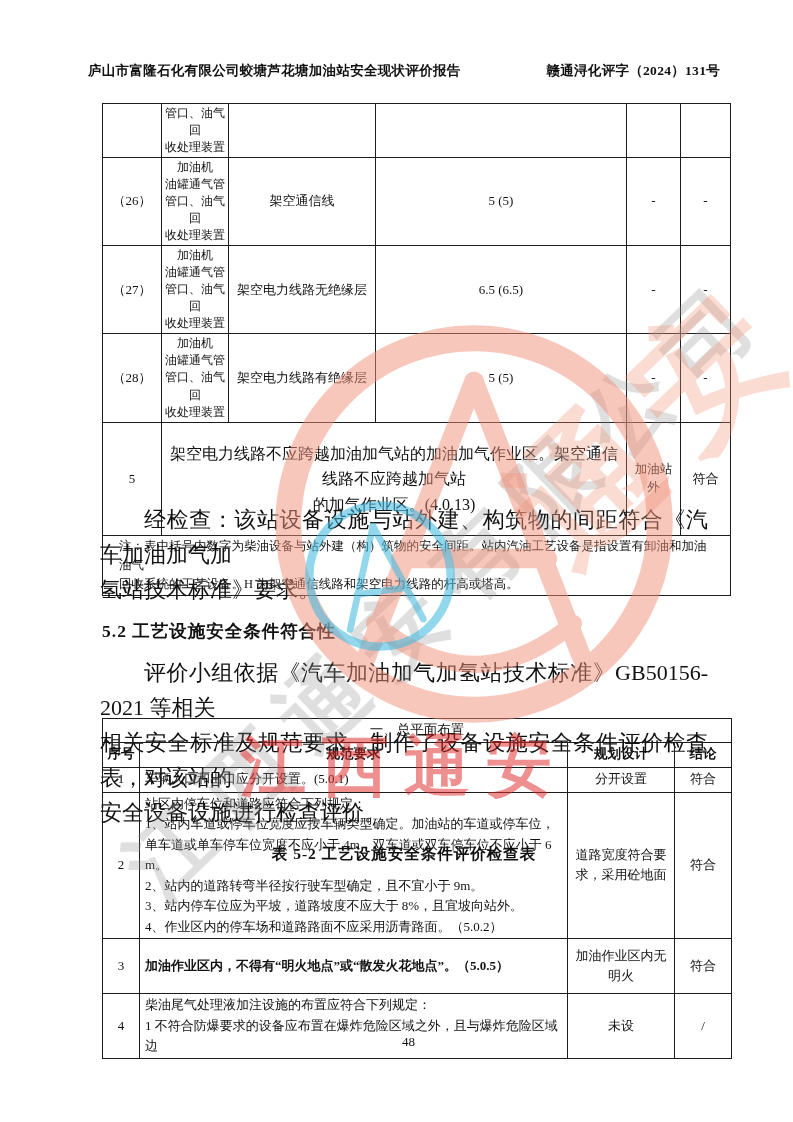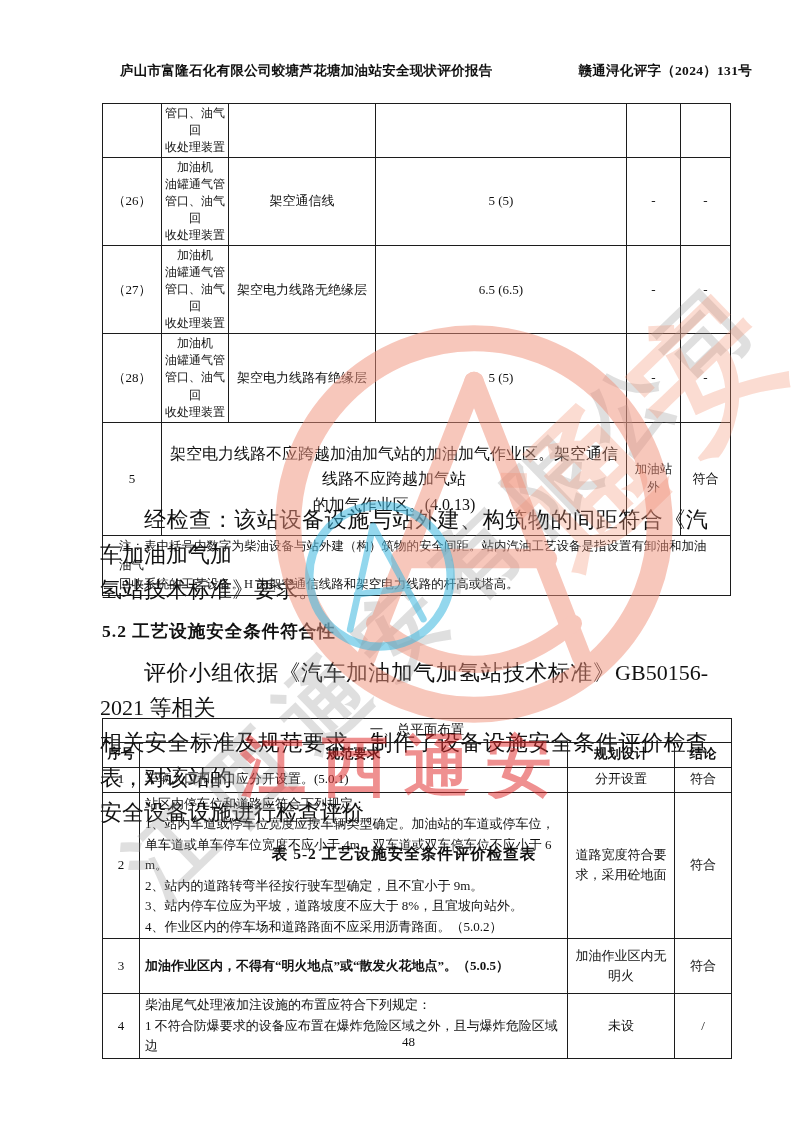--- a/index.html
+++ b/index.html
@@ -4,21 +4,21 @@
 <style>
   html,body{margin:0;padding:0;background:#ffffff;}
   .page{
     position:relative;width:793px;height:1122px;background:#fff;overflow:hidden;
     font-family:"Liberation Serif","DejaVu Serif",serif;color:#111;
   }
   
   .doc-header{
     position:absolute;left:88px;top:62px;width:632px;
     display:flex;justify-content:space-between;align-items:flex-end;
-    font-size:13.5px;font-weight:700;letter-spacing:0.3px;margin-left:32px;
+    font-size:13.5px;font-weight:700;letter-spacing:0.3px;
   }
   
   table{border-collapse:collapse;table-layout:fixed;}
   td,th{border:1.4px solid #1c1c1c;padding:1px 3px;vertical-align:middle;
         font-weight:normal;word-break:break-all;}
   .pre{white-space:pre-line;}
   .ctr{text-align:center;}
   
   .top-table{position:absolute;left:102px;top:103px;width:629px;font-size:13px;line-height:1.42;}
   .top-table .serial{font-size:13px;}

